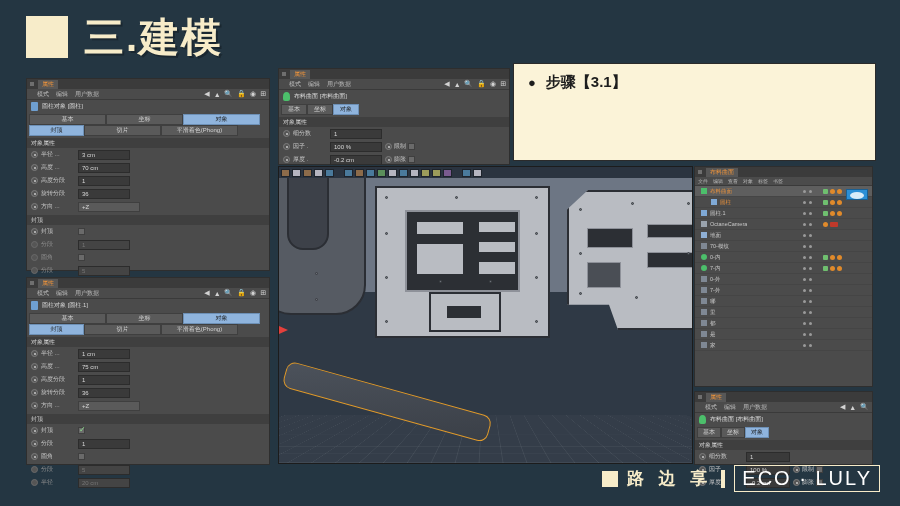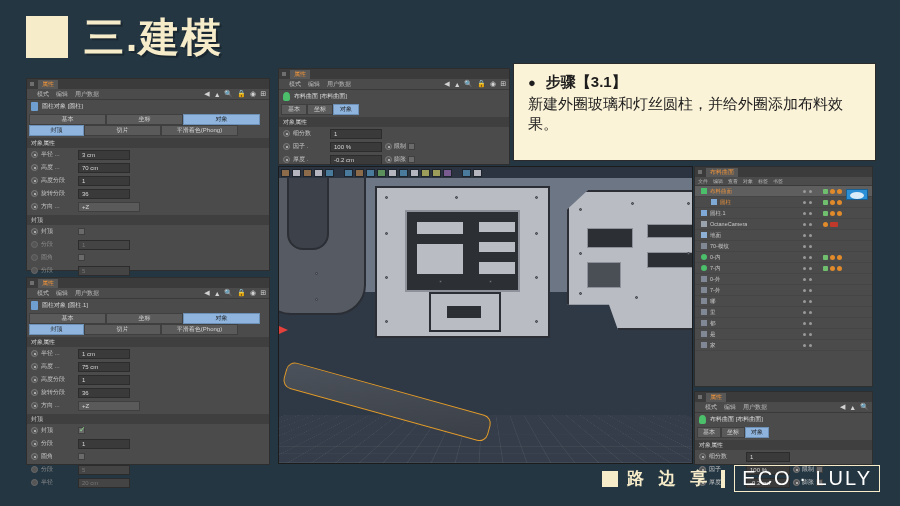--- a/index.html
+++ b/index.html
@@ -360,21 +360,20 @@
         <span class="chk"></span>
       </span>
     </div>
   </div>
 
   <div class="callout">
     <div class="ln1">
       <span class="bullet">●</span>
       <span>步骤【3.1】</span>
     </div>
-    <div class="body">新建外圈玻璃和灯丝圆柱，并给外圈添加布料效果。</div>
   </div>
 
   <div class="vp">
     <div class="vp-toolbar">
       <span class="ic c1"></span>
       <span class="ic c6"></span>
       <span class="ic c1"></span>
       <span class="ic c6"></span>
       <span class="ic c2"></span>
       <span class="gap"></span>

